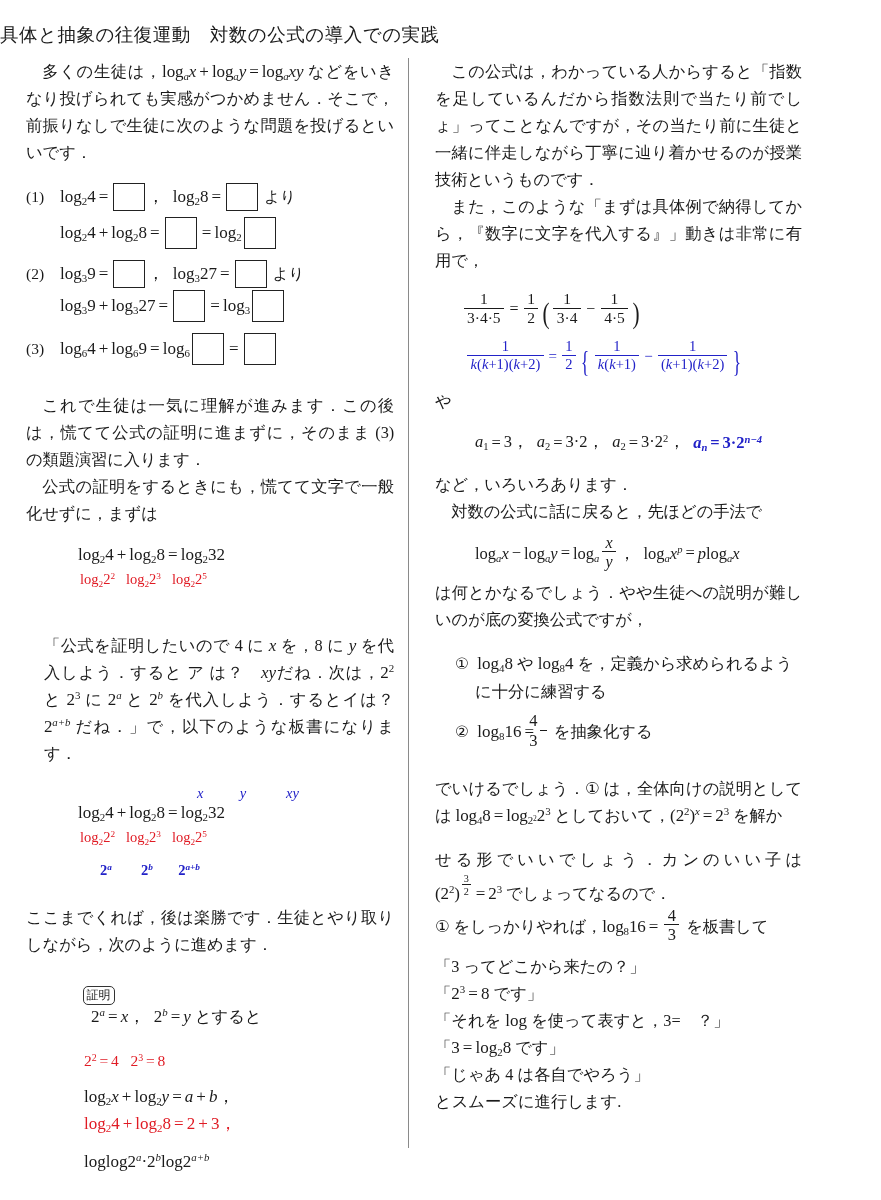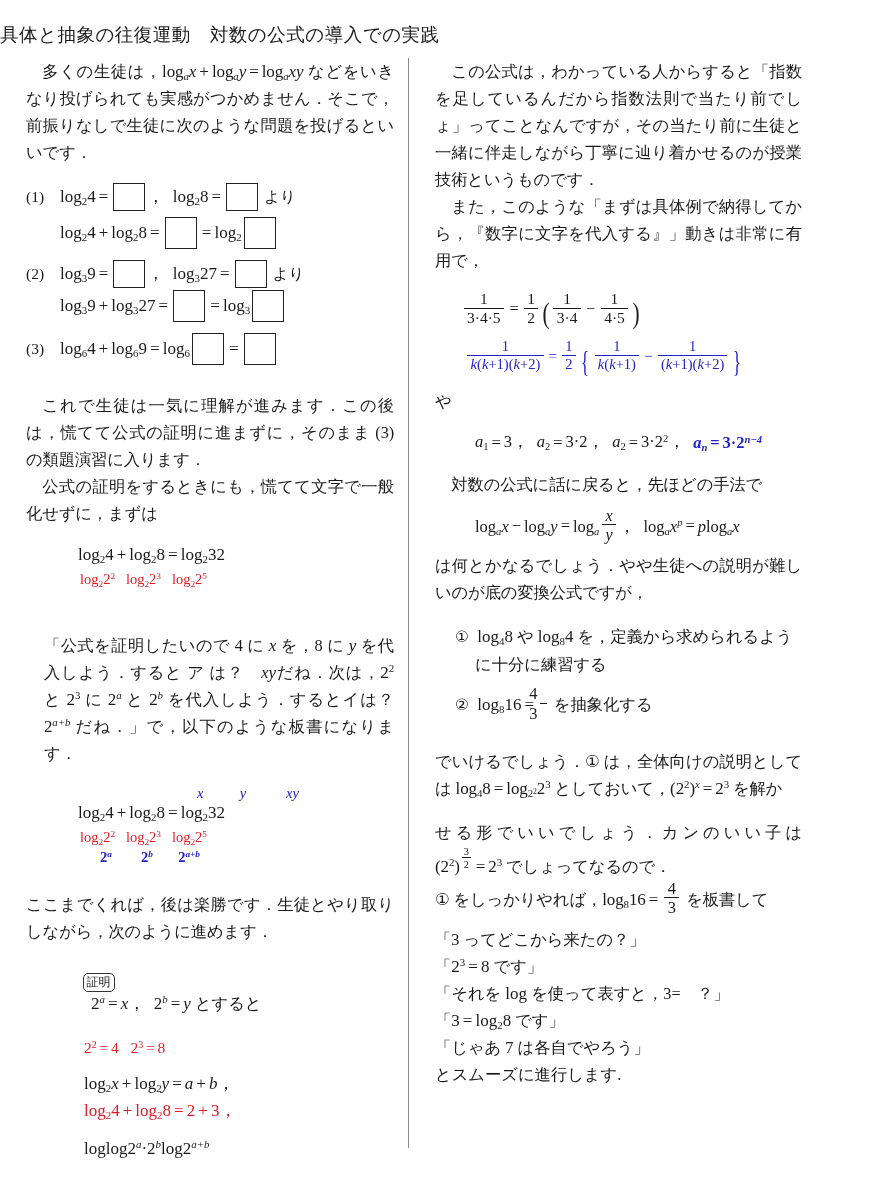--- a/index.html
+++ b/index.html
@@ -218,21 +218,21 @@
       <p class="para hang">
         <span>「公式を証明したいので 4 に </span><span class="math"><i>x</i></span><span> を，8 に </span><span class="math"><i>y</i></span><span> を代入しよう．すると ア は？　</span><span class="math"><i>xy</i></span><span>だね．次は，</span><span class="math">2<span class="supn">2</span></span><span> と </span><span class="math">2<span class="supn">3</span></span><span> に </span><span class="math">2<span class="sup">a</span></span><span> と </span><span class="math">2<span class="sup">b</span></span><span> を代入しよう．するとイは？　</span><span class="math">2<span class="sup">a+b</span></span><span> だね．」で，以下のような板書になります．</span>
       </p>
 
       <div class="gap-m"></div>
 
       <div class="stack indent2">
         <div class="lay math blue small" style="padding-left:24px;text-align:center;"><i>x</i>&nbsp;&nbsp;&nbsp;&nbsp;&nbsp;&nbsp;&nbsp;&nbsp;&nbsp;&nbsp;<i>y</i>&nbsp;&nbsp;&nbsp;&nbsp;&nbsp;&nbsp;&nbsp;&nbsp;&nbsp;&nbsp;&nbsp;<i>xy</i></div>
         <div class="lay math">log<span class="subn">2</span>4<span class="op">+</span>log<span class="subn">2</span>8<span class="op">=</span>log<span class="subn">2</span>32</div>
         <div class="lay math red small" style="padding-left:2px;margin-top:3px;">log<span class="subn">2</span>2<span class="supn">2</span>&nbsp;&nbsp; log<span class="subn">2</span>2<span class="supn">3</span>&nbsp;&nbsp; log<span class="subn">2</span>2<span class="supn">5</span></div>
-        <div class="lay math blue small" style="padding-left:22px;margin-top:0;"><b>2<span class="sup">a</span></b>&nbsp;&nbsp;&nbsp;&nbsp;&nbsp;&nbsp;&nbsp;&nbsp;<b>2<span class="sup">b</span></b>&nbsp;&nbsp;&nbsp;&nbsp;&nbsp;&nbsp;&nbsp;<b>2<span class="sup">a+b</span></b></div>
+        <div class="lay math blue small" style="padding-left:22px;margin-top:13px;"><b>2<span class="sup">a</span></b>&nbsp;&nbsp;&nbsp;&nbsp;&nbsp;&nbsp;&nbsp;&nbsp;<b>2<span class="sup">b</span></b>&nbsp;&nbsp;&nbsp;&nbsp;&nbsp;&nbsp;&nbsp;<b>2<span class="sup">a+b</span></b></div>
       </div>
 
       <div class="gap-l"></div>
 
       <p class="para noind">ここまでくれば，後は楽勝です．生徒とやり取りしながら，次のように進めます．</p>
 
       <div class="gap-s"></div>
 
       <div class="stack" style="padding-left:14px;">
         <div class="lay" style="font-size:17px;">
@@ -275,20 +275,21 @@
       <p class="para noind">や</p>
 
       <div class="gap-m"></div>
 
       <div class="math" style="padding-left:40px;font-size:16.5px;">
         <i>a</i><span class="subn">1</span><span class="op">=</span>3，&nbsp; <i>a</i><span class="subn">2</span><span class="op">=</span>3·2，&nbsp; <i>a</i><span class="subn">2</span><span class="op">=</span>3·2<span class="supn">2</span>，&nbsp; <span class="blue"><b><i>a</i><span class="sub">n</span><span class="op">=</span>3·2<span class="sup">n−4</span></b></span>
       </div>
 
       <div class="gap-m"></div>
 
+      <p class="para noind">など，いろいろあります．</p>
       <p class="para">対数の公式に話に戻ると，先ほどの手法で</p>
 
       <div class="gap-s"></div>
 
       <div class="math" style="padding-left:40px;font-size:16.5px;">
         log<span class="sub">a</span><i>x</i><span class="op">−</span>log<span class="sub">a</span><i>y</i><span class="op">=</span>log<span class="sub">a</span><span class="frac"><span class="num"><i>x</i></span><span class="den"><i>y</i></span></span>，&nbsp; log<span class="sub">a</span><i>x</i><span class="sup">p</span><span class="op">=</span><i>p</i>log<span class="sub">a</span><i>x</i>
       </div>
 
       <div class="gap-s"></div>
 
@@ -330,20 +331,20 @@
       <div class="quoteline">
         <span>「</span><span class="math">2<span class="supn">3</span><span class="op">=</span>8</span><span> です」</span>
       </div>
       <div class="quoteline">
         <span>「それを </span><span class="math">log</span><span> を使って表すと，3=　？」</span>
       </div>
       <div class="quoteline">
         <span>「</span><span class="math">3<span class="op">=</span>log<span class="subn">2</span>8</span><span> です」</span>
       </div>
       <div class="quoteline">
-        <span>「じゃあ 7 は各自でやろう」</span>
+        <span>「じゃあ 4 は各自でやろう」</span>
       </div>
       <div class="quoteline">とスムーズに進行します.</div>
 
     </div>
 
   </div>
 </div>
 
 </body></html>

